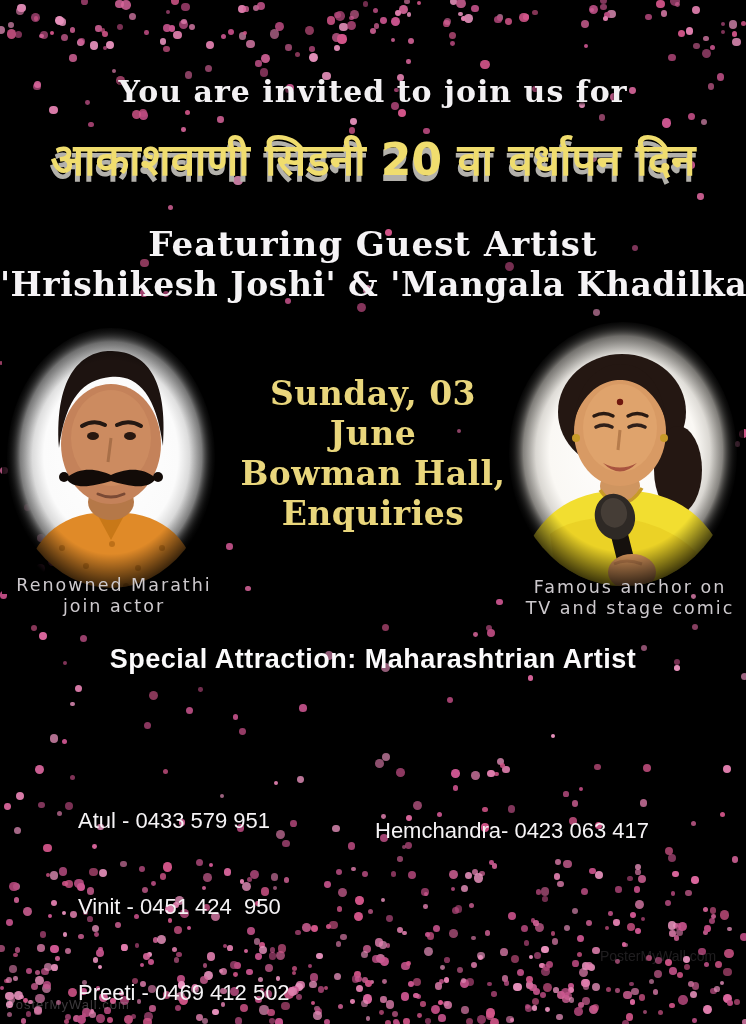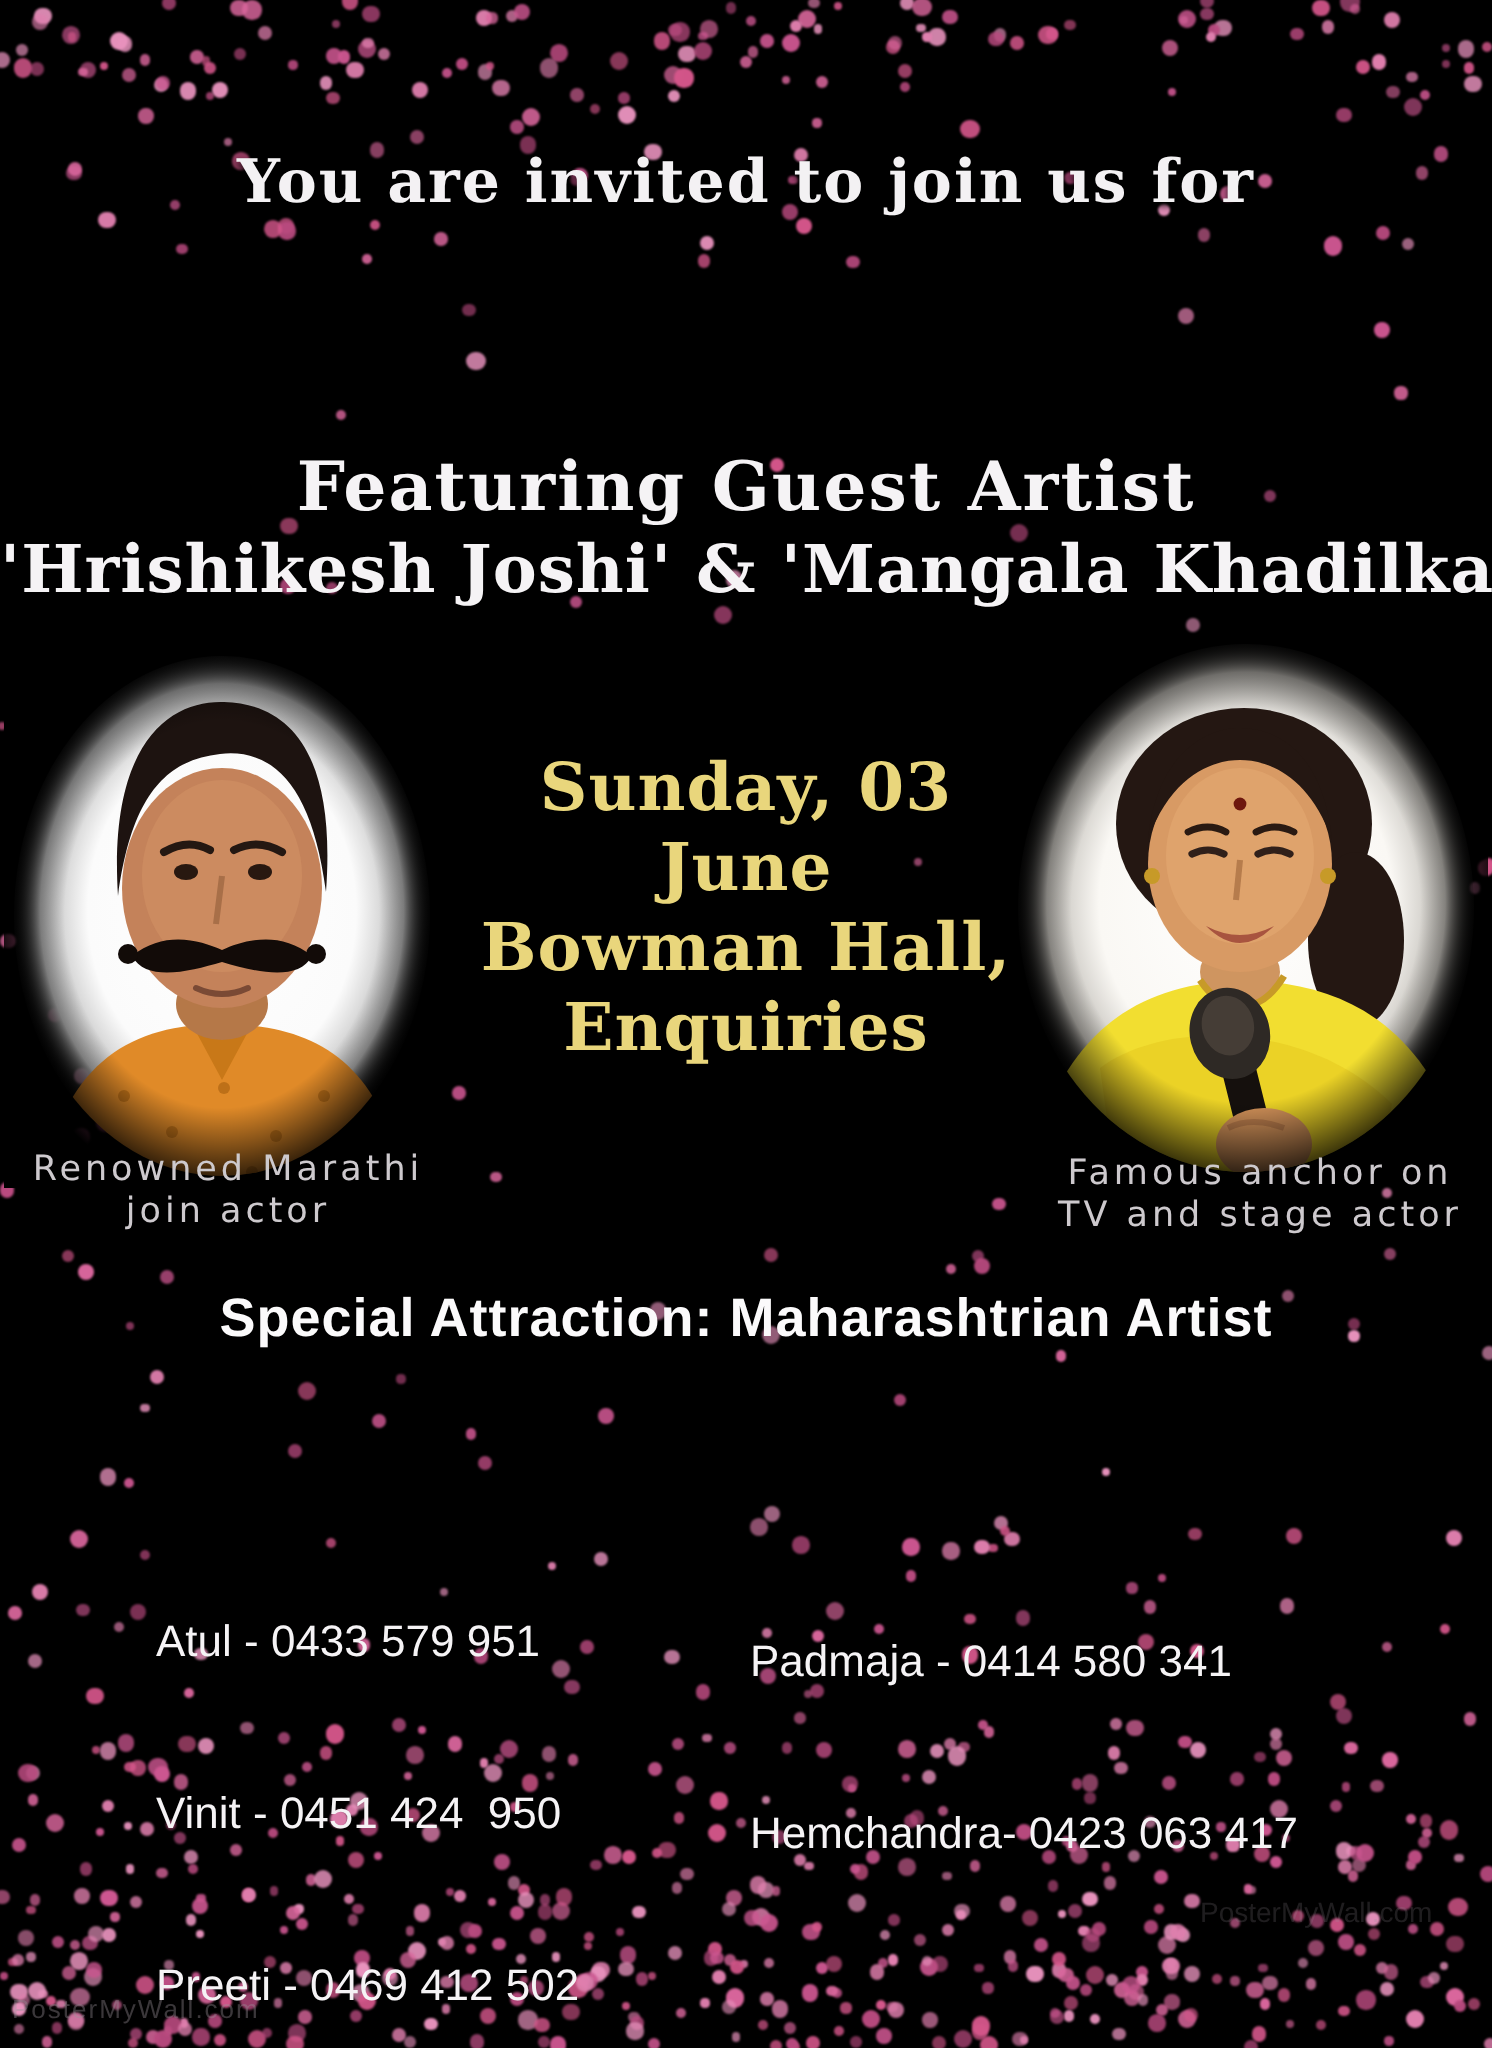--- a/index.html
+++ b/index.html
@@ -805,20 +805,21 @@
       <div class="dot" style="width: 5.35859px; height: 5.35859px; left: 6.75472px; top: 1011.67px; background: rgb(224, 127, 174); opacity: 0.62;"></div>
       <div class="dot" style="width: 7.081px; height: 7.081px; left: 591.556px; top: 1004.11px; background: rgb(212, 86, 138); opacity: 0.64;"></div>
       <div class="dot" style="width: 6.88525px; height: 6.88525px; left: 526.133px; top: 976px; background: rgb(212, 86, 138); opacity: 0.91;"></div>
       <div class="dot" style="width: 7.32859px; height: 7.32859px; left: 355.94px; top: 984.983px; background: rgb(224, 127, 174); opacity: 0.97;"></div>
       <div class="dot" style="width: 7.2578px; height: 7.2578px; left: 267.493px; top: 1008.79px; background: rgb(212, 86, 138); opacity: 0.81;"></div>
       <div class="dot" style="width: 6.08519px; height: 6.08519px; left: 391.688px; top: 1010.83px; background: rgb(217, 102, 156); opacity: 0.67;"></div>
     </div>
 
   <div class="layer-text invite-line">You are invited to join us for</div>
 
+  <h1 class="layer-text title-dev">आकाशवाणी सिडनी 20 वा वर्धापन दिन</h1>
 
   <div class="layer-text featuring-1">Featuring Guest Artist</div>
   <div class="layer-text featuring-2">'Hrishikesh Joshi'  &amp;  'Mangala Khadilkar'</div>
 
   <div class="layer-photo photo-left">
     <svg width="218" height="268" viewBox="0 0 218 268">
       <defs>
         <radialGradient id="glowL" cx="50%" cy="49%" r="52%">
           <stop offset="0%" stop-color="#ffffff"></stop>
           <stop offset="62%" stop-color="#fbfbfb"></stop>
@@ -924,34 +925,33 @@
     <div>Enquiries</div>
   </div>
 
   <div class="layer-text caption caption-left">
     <div>Renowned Marathi</div>
     <div>join actor</div>
   </div>
 
   <div class="layer-text caption caption-right">
     <div>Famous anchor on</div>
-    <div>TV and stage actor</div>
+    <div>TV and stage comic</div>
   </div>
 
   <div class="layer-text special">Special Attraction: Maharashtrian Artist</div>
 
 
   <div class="layer-text contacts contacts-left">
     <div>Atul - 0433 579 951</div>
     <div>Vinit - 0451 424  950</div>
     <div>Preeti - 0469 412 502</div>
   </div>
 
   <div class="layer-text contacts contacts-right">
-    <div>Padmaja - 0414 580 341</div>
     <div>Hemchandra- 0423 063 417</div>
   </div>
 
   <div class="layer-text watermark wm-right">PosterMyWall.com</div>
 
   <div class="layer-text watermark wm-left">PosterMyWall.com</div>
 
 </div>
 
 </body></html>

